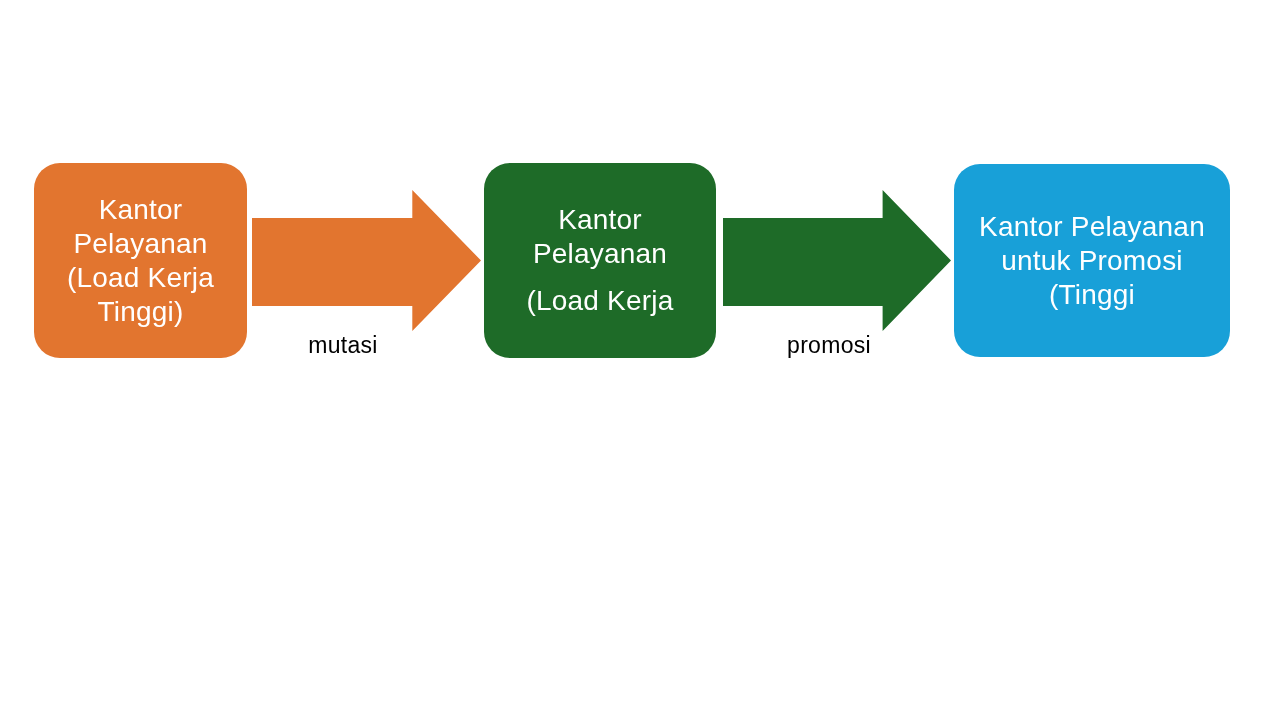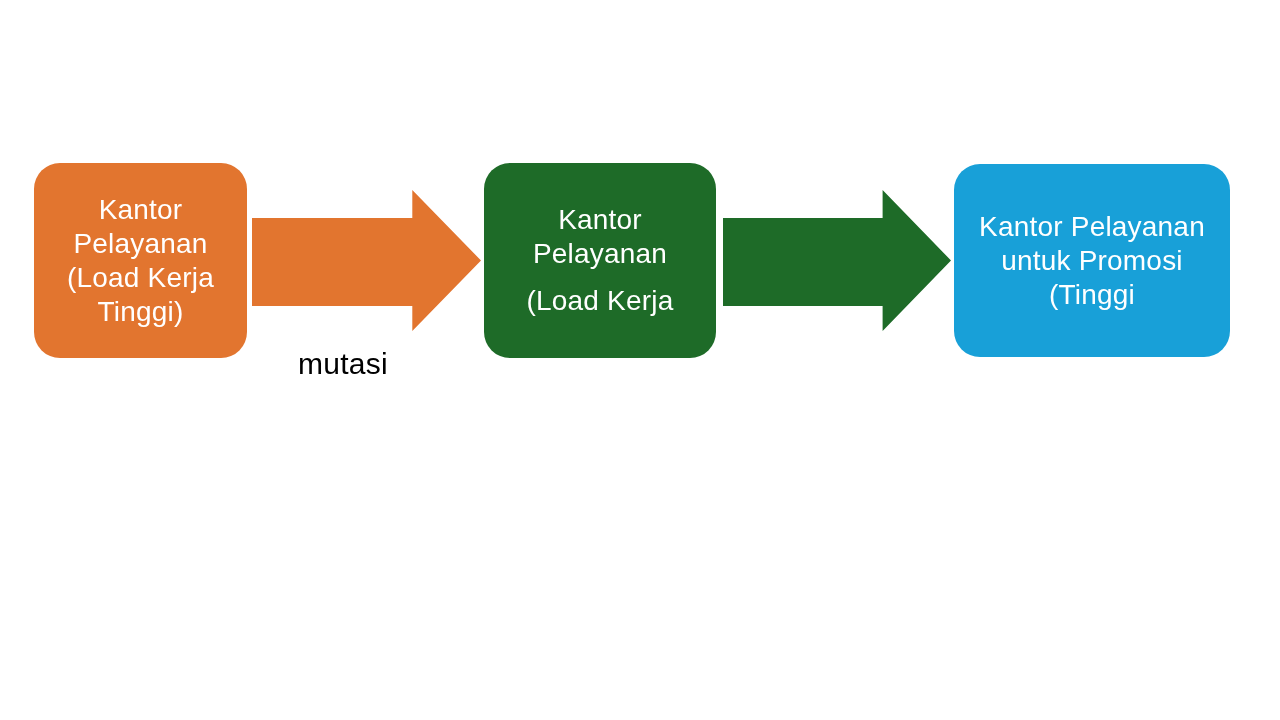--- a/index.html
+++ b/index.html
@@ -36,24 +36,24 @@
   .flow-arrow {
     position: absolute;
     top: 190px;
     height: 141px;
     clip-path: polygon(0% 19.9%, 70% 19.9%, 70% 0%, 100% 50%, 70% 100%, 70% 82.3%, 0% 82.3%);
   }
   .arrow-1 { left: 252px; width: 229px; }
   .arrow-2 { left: 723px; width: 228px; }
   .arrow-label {
     position: absolute;
-    top: 346px;
+    top: 327px;
     width: 200px;
     text-align: center;
-    font-size: 30px;
+    font-size: 23px;
     line-height: 36px;
     color: #000000;
     letter-spacing: 0.3px;
   }
   .label-1 { left: 243px; }
   .label-2 { left: 729px; }
 </style>
 </head>
 <body>
 
@@ -75,20 +75,21 @@
       <div class="line">Kantor</div>
       <div class="line">Pelayanan</div>
     </div>
     <div class="para">
       <div class="line">(Load Kerja</div>
     </div>
   </div>
 
   <div class="flow-arrow arrow-2" style="background-color: rgb(30, 107, 40);"></div>
 
+  <div class="arrow-label label-2" style="color: rgb(0, 0, 0);">promosi</div>
 
   <div class="flow-box box-3" style="background-color: rgb(24, 160, 216);">
     <div class="line">Kantor Pelayanan</div>
     <div class="line">untuk Promosi</div>
     <div class="line">(Tinggi</div>
   </div>
 
 </div>
 
 </body></html>

